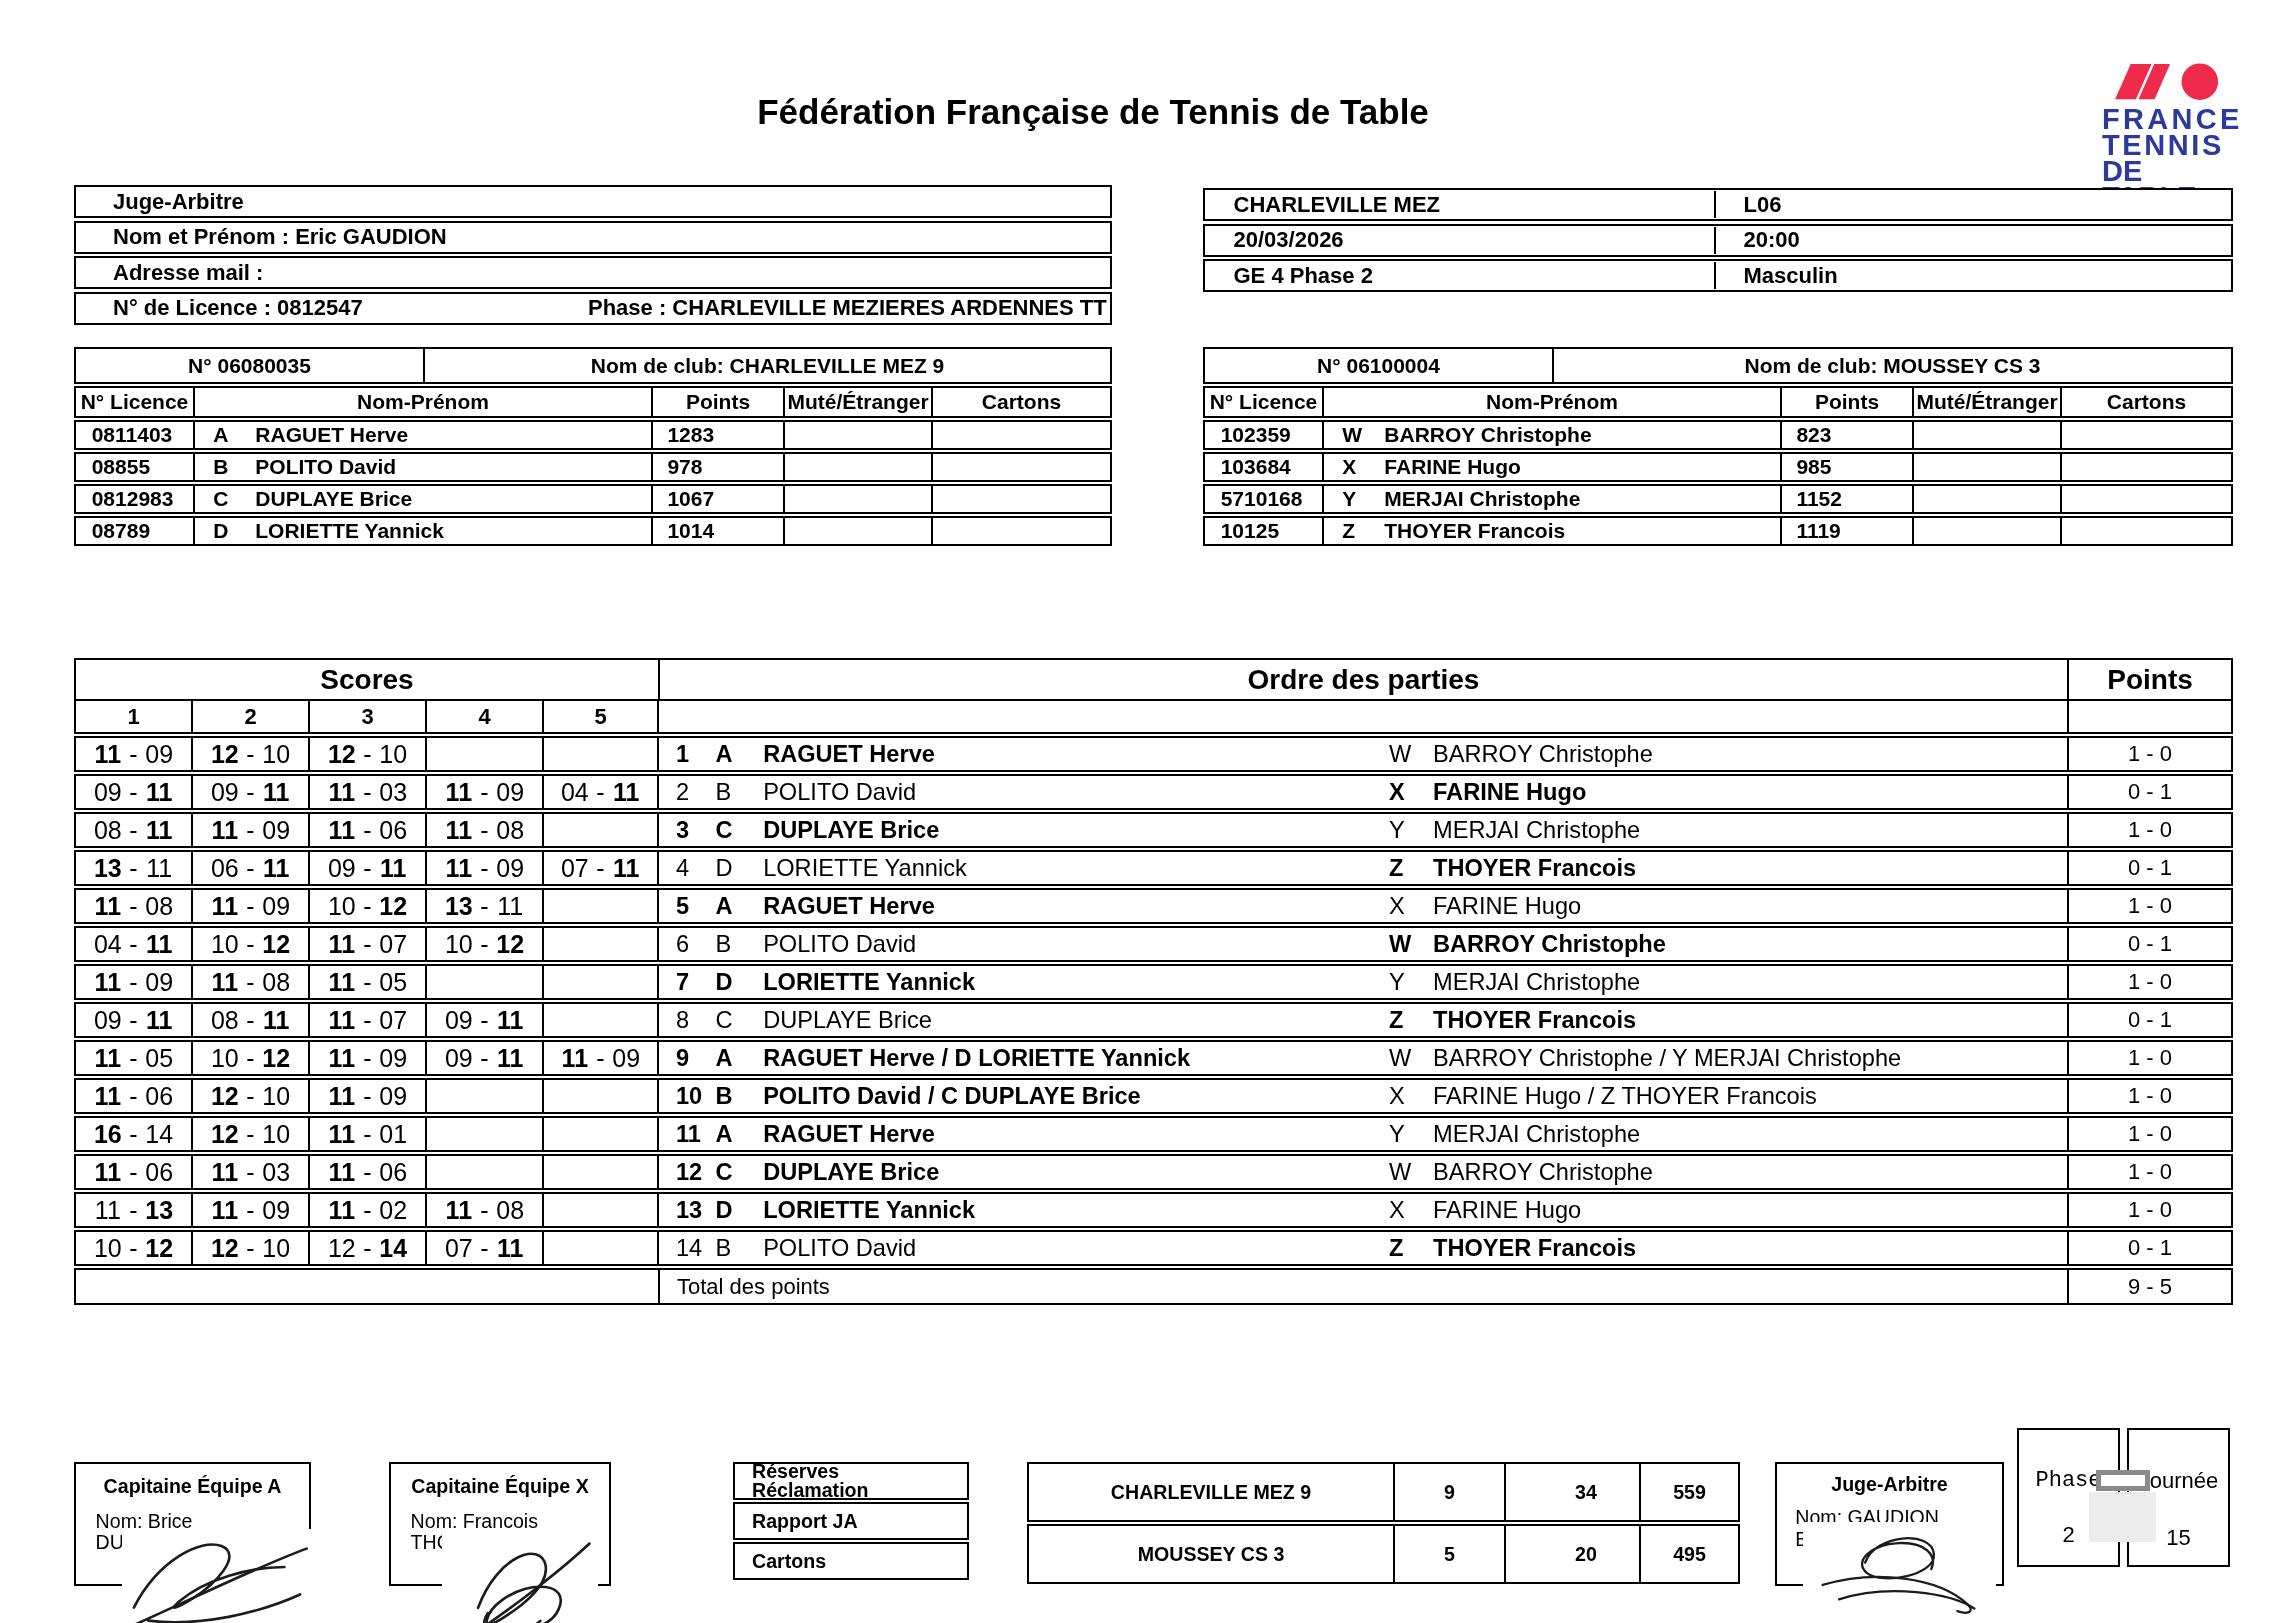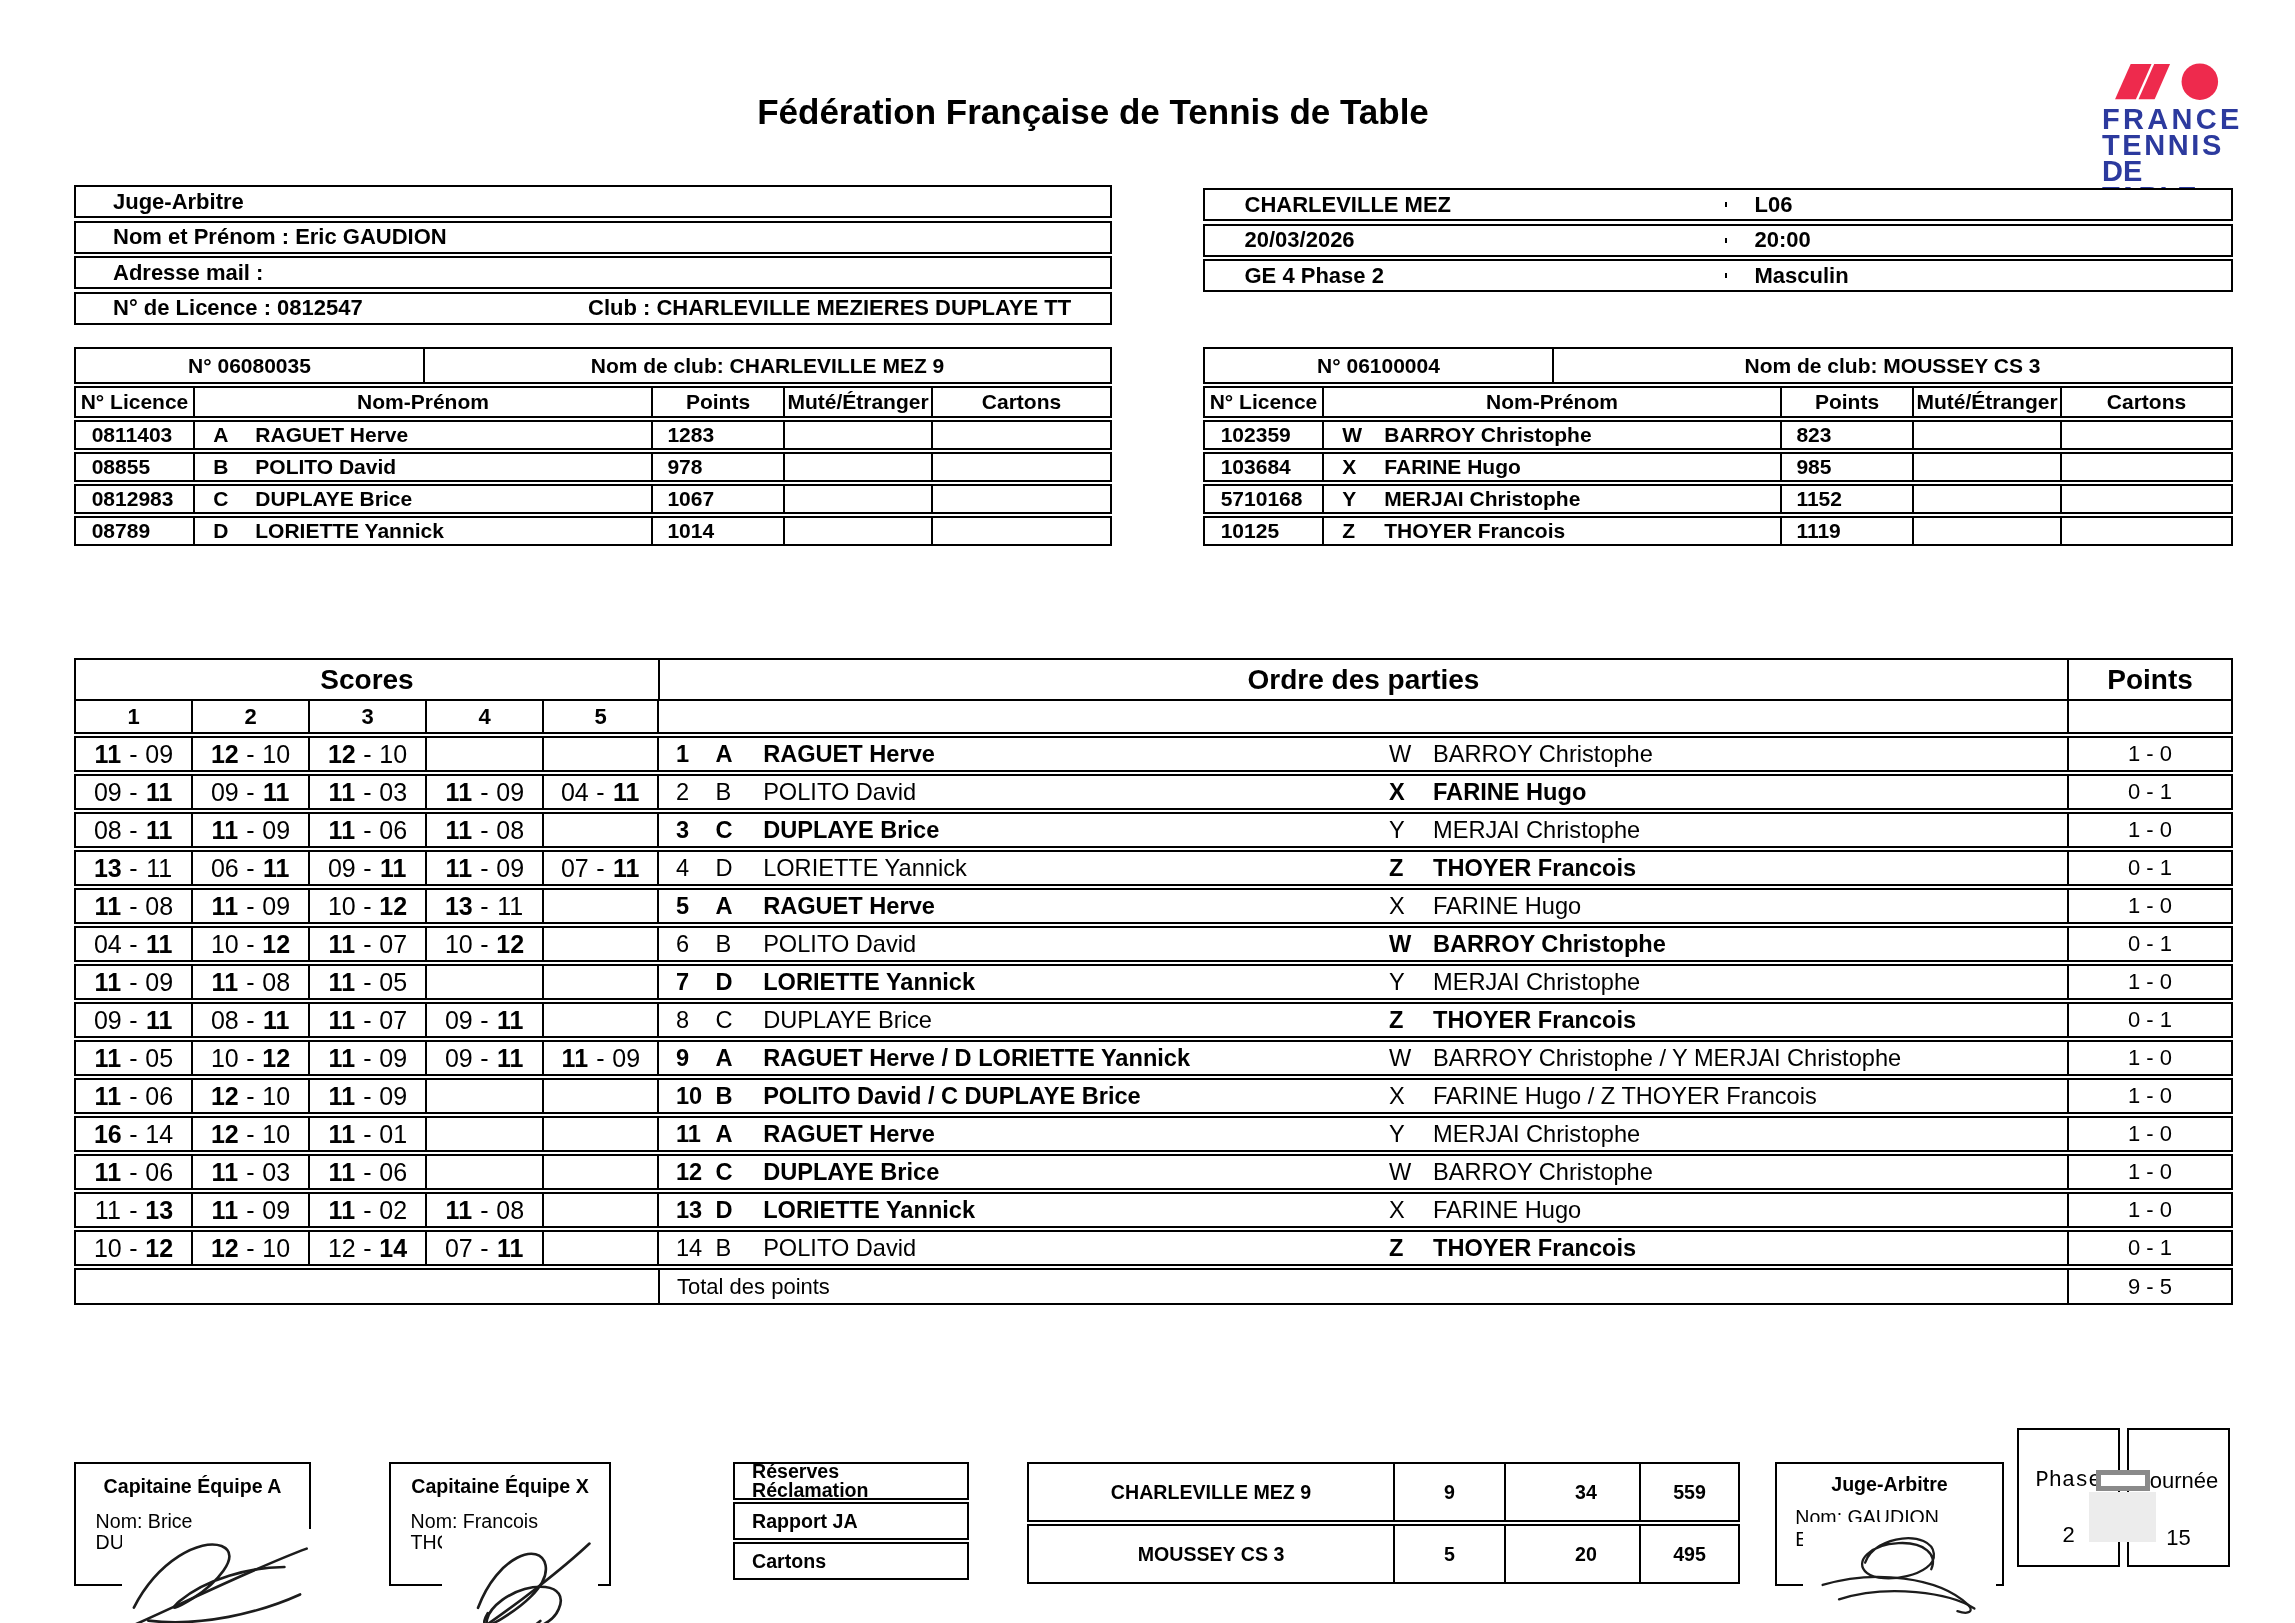--- a/index.html
+++ b/index.html
@@ -21,21 +21,21 @@
   .box-row{border:2px solid #000;display:flex;align-items:center;position:relative;
            margin-bottom:2.6px;background:#fff;}
 
   
   .info-left{position:absolute;left:74px;top:185px;width:1038px;}
   .info-left .box-row{height:33px;padding-left:37px;font-size:22px;font-weight:700;}
   .info-left .club{position:absolute;left:512px;top:0;height:100%;display:flex;align-items:center;}
 
   
   .info-right{position:absolute;left:1203px;top:188px;width:1030px;}
-  .info-right .box-row{height:33px;padding:12px;font-size:22px;font-weight:700;}
+  .info-right .box-row{height:33px;padding:1px;font-size:22px;font-weight:700;}
   .cellL{width:508px;padding-left:27.5px;height:100%;display:flex;align-items:center;}
   .cellR{border-left:2px solid #000;flex:1;padding-left:27.5px;height:100%;display:flex;align-items:center;}
 
   
   .team{position:absolute;top:347px;font-weight:700;font-size:21px;}
   .team-a{left:74px;width:1038px;}
   .team-x{left:1203px;width:1030px;}
   .team .box-row{margin-bottom:2px;}
   .team .hrow-team{height:37px;justify-content:flex-end;}
   .t-num{width:349px;border-right:2px solid #000;height:100%;display:flex;align-items:center;justify-content:center;}
@@ -140,21 +140,21 @@
       <span>Juge-Arbitre</span>
     </div>
     <div class="box-row">
       <span>Nom et Prénom : Eric GAUDION</span>
     </div>
     <div class="box-row">
       <span>Adresse mail :</span>
     </div>
     <div class="box-row">
       <span>N° de Licence : 0812547</span>
-      <span class="club">Club : CHARLEVILLE MEZIERES DUPLAYE TT</span>
+      <span class="club">Phase : CHARLEVILLE MEZIERES ARDENNES TT</span>
     </div>
   </div>
 
   <div class="info-right">
 
       <div class="box-row">
         <div class="cellL">CHARLEVILLE MEZ</div>
         <div class="cellR">L06</div>
       </div>
 

